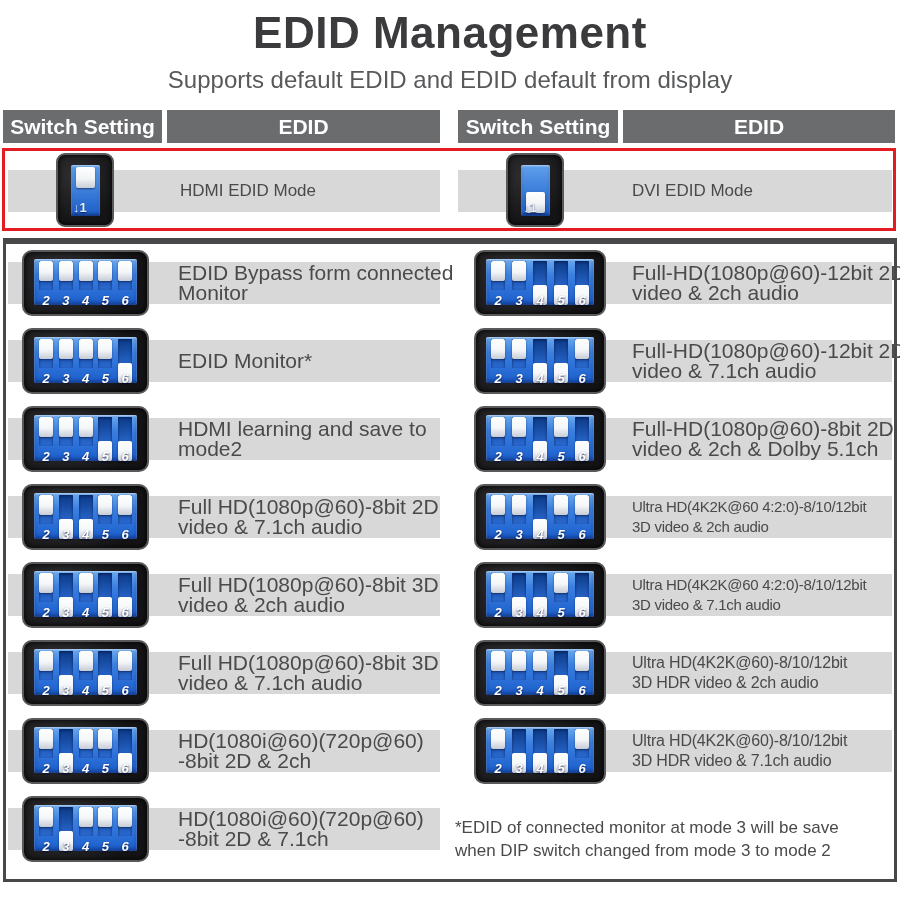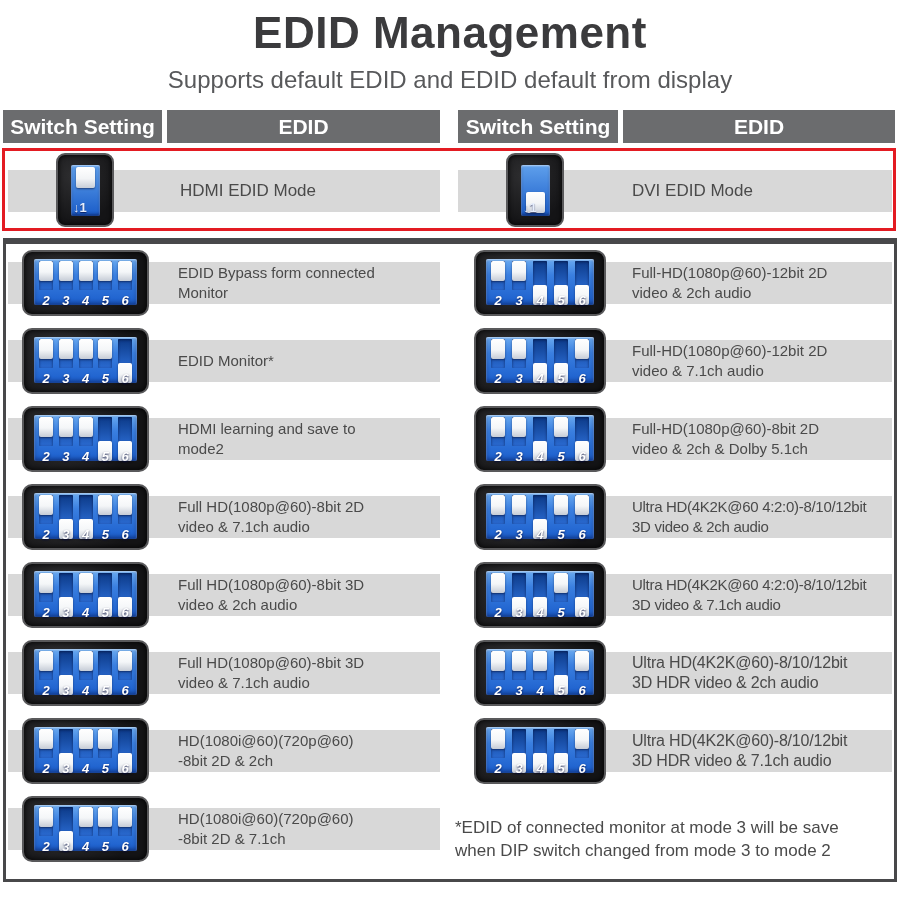--- a/index.html
+++ b/index.html
@@ -36,21 +36,21 @@
     font-size: 17px; color: #4a4a4a;
   }
   .mode-label-left  { left: 180px; }
   .mode-label-right { left: 632px; }
   .table-box {
     position: absolute; left: 3px; top: 238px; width: 894px; height: 644px;
     border: 3px solid #48484a; border-top-width: 6px;
   }
   .cell-text {
     position: absolute; height: 42px; display: flex; align-items: center;
-    white-space: pre; font-size: 15px; line-height: 20px; color: #4a4a4a;
+    white-space: pre; font-size: 21px; line-height: 20px; color: #4a4a4a;
   }
   .cell-text.sm { font-size: 16px;   letter-spacing: -0.2px; }
   .cell-text.xs { font-size: 15px;   letter-spacing: -0.3px; }
   .footnote {
     position: absolute; left: 455px; top: 816px; width: 438px; text-align: left;
     font-size: 17px; line-height: 23px; color: #4a4a4a; white-space: pre-line;
   }
   
   .dip-bank {
     position: absolute; width: 127px; height: 66px;

